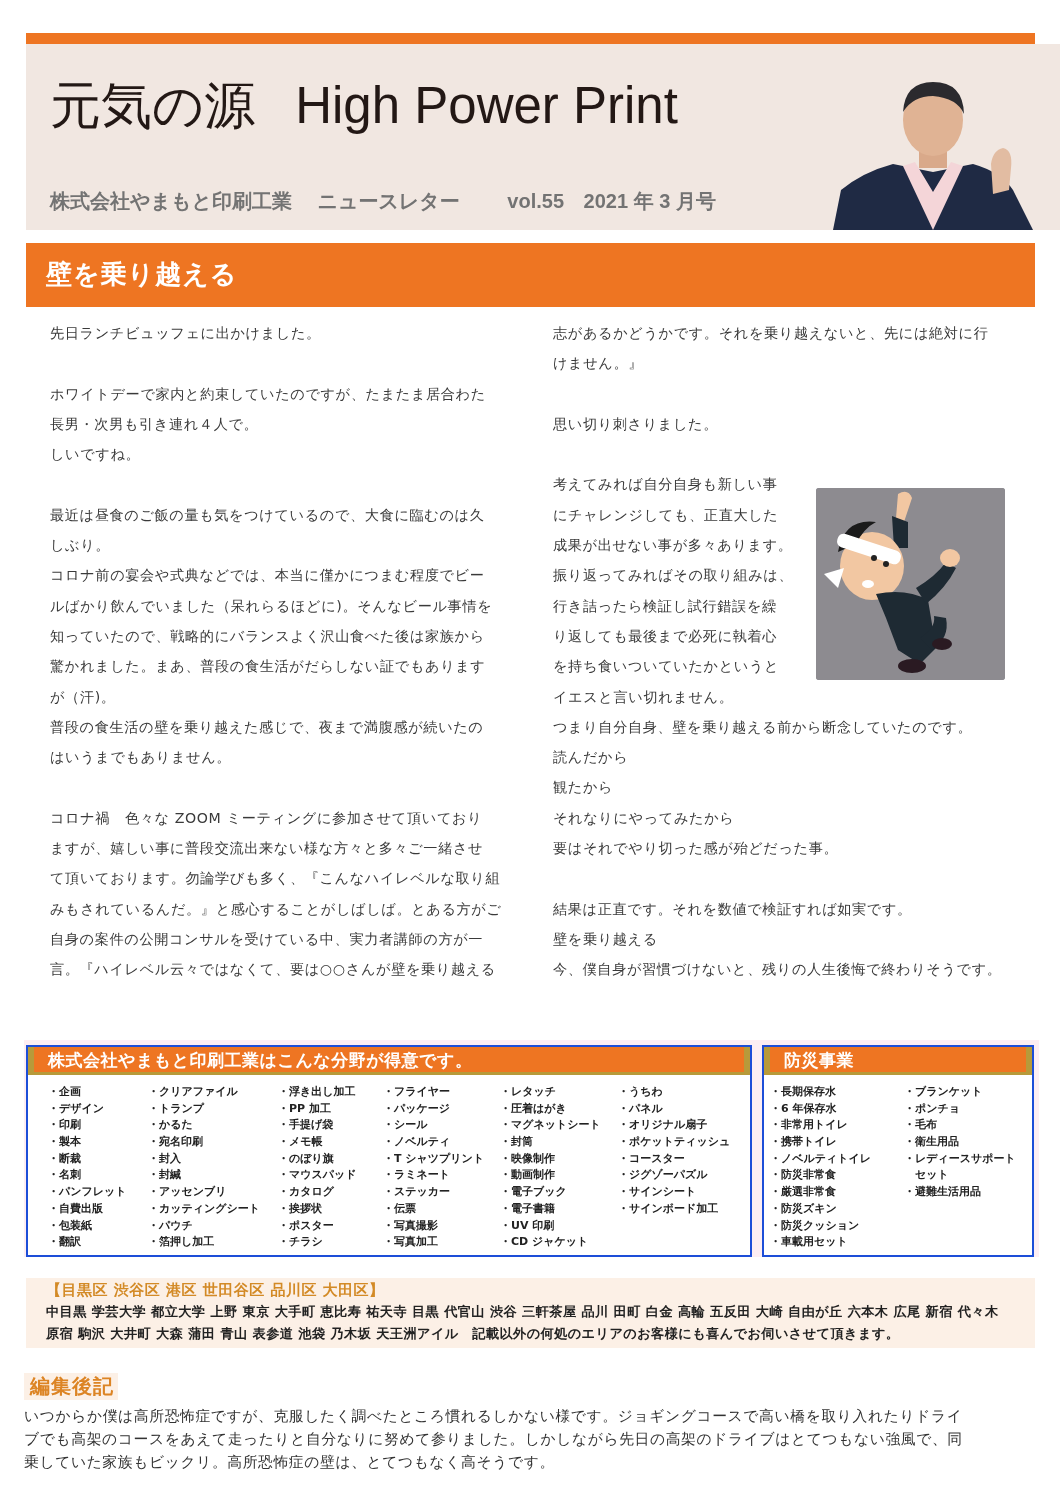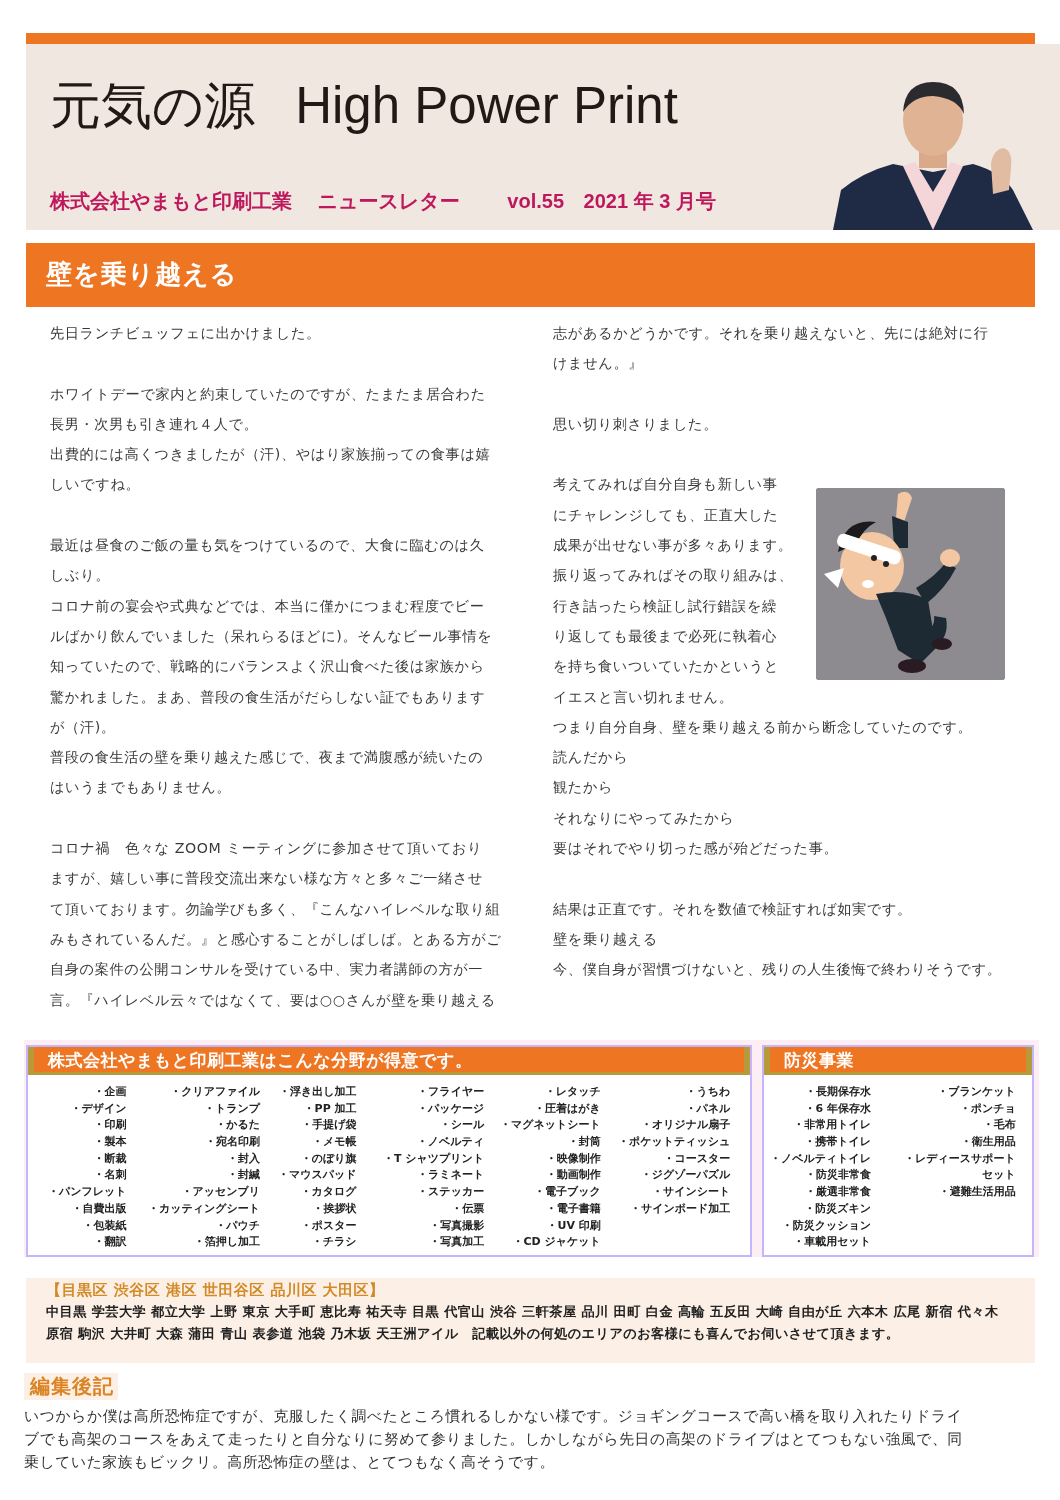--- a/index.html
+++ b/index.html
@@ -3,48 +3,48 @@
 <meta charset="utf-8">
 <style>
   * { box-sizing: border-box; margin: 0; padding: 0; }
   html, body { width: 1060px; height: 1500px; background: #ffffff; overflow: hidden; }
   body { font-family: "DejaVu Sans", "Liberation Sans", sans-serif; color: #333; position: relative; }
 
   .top-bar { position: absolute; left: 26px; top: 33px; width: 1009px; height: 11px; background: #ee7522; }
   .masthead { position: absolute; left: 26px; top: 44px; width: 1060px; height: 186px; background: #f1e7e1; }
   .masthead-title { position: absolute; left: 24px; top: 28px; font-family: "Liberation Sans", sans-serif; font-size: 51px; color: #231815; letter-spacing: 0px; white-space: nowrap; }
   .masthead-title .gap { display: inline-block; width: 40px; }
-  .masthead-sub { position: absolute; left: 24px; top: 144px; font-family: "Liberation Sans", sans-serif; font-size: 20px; font-weight: bold; color: #be185d; white-space: nowrap; }
+  .masthead-sub { position: absolute; left: 24px; top: 144px; font-family: "Liberation Sans", sans-serif; font-size: 20px; font-weight: bold; color: #737373; white-space: nowrap; }
   .masthead-sub span { margin-right: 20px; }
   .masthead-sub .vol { margin-left: 22px; margin-right: 14px; }
 
   .portrait { position: absolute; left: 833px; top: 72px; width: 200px; height: 158px; overflow: hidden; }
 
   .title-banner { position: absolute; left: 26px; top: 243px; width: 1009px; height: 64px; background: #ee7522; }
   .title-banner h1 { position: absolute; left: 20px; top: 14px; font-size: 26px; color: #ffffff; font-weight: bold; letter-spacing: 1px; }
 
   .col { position: absolute; font-size: 14.2px; line-height: 30.3px; color: #3a3a3a; letter-spacing: 0.6px; }
   .col p { min-height: 30.3px; white-space: nowrap; }
   .col-left { left: 50px; top: 318px; width: 460px; }
   .col-right { left: 553px; top: 318px; width: 460px; }
 
   .climber { position: absolute; left: 816px; top: 488px; width: 189px; height: 192px; background: #8d8b90; border-radius: 3px; overflow: hidden; }
 
   .services-bg { position: absolute; left: 24px; top: 1040px; width: 1015px; height: 217px; background: #fdeef3; }
-  .svc-box { position: absolute; top: 1045px; height: 212px; border: 2px solid #c4b5fd; background: #ffffff; }
+  .svc-box { position: absolute; top: 1045px; height: 212px; border: 2px solid #1d4ed8; background: #ffffff; }
   .svc-box .svc-head { height: 28px; background: #b79a3a; position: relative; }
   .svc-box .svc-head .fill { position: absolute; left: 6px; top: 0; right: 6px; bottom: 3px; background: #ee7522; }
   .svc-box .svc-head h2 { position: absolute; left: 20px; top: 2px; font-size: 17px; color: #ffffff; font-weight: bold; white-space: nowrap; letter-spacing: 0.5px; }
   .svc-main { left: 26px; width: 726px; }
   .svc-bousai { left: 762px; width: 272px; }
   .svc-cols { position: absolute; top: 37px; left: 0; right: 0; font-size: 11px; font-weight: bold; color: #222; line-height: 16.7px; }
-  .svc-cols ul { list-style: none; position: absolute; top: 0; white-space: nowrap; text-align: right; }
+  .svc-cols ul { list-style: none; position: absolute; top: 0; white-space: nowrap; }
   .svc-cols li { height: 16.7px; }
 
-  .area-box { position: absolute; left: 26px; top: 1278px; width: 1009px; height: 85px; background: #fcf0e6; }
+  .area-box { position: absolute; left: 26px; top: 1278px; width: 1009px; height: 70px; background: #fcf0e6; }
   .area-head { position: absolute; left: 20px; top: 3px; font-size: 15px; font-weight: bold; color: #d38a26; white-space: nowrap; letter-spacing: 0.5px; }
   .area-line { position: absolute; left: 20px; font-size: 13.2px; font-weight: bold; color: #222; white-space: nowrap; letter-spacing: 0.4px; text-align: right; }
   .area-line1 { top: 25px; }
   .area-line2 { top: 47px; }
 
   .afterword-title { position: absolute; left: 24px; top: 1373px; font-size: 20px; font-weight: bold; color: #dc8424; background: #fcf0e6; padding: 0 4px 0 6px; letter-spacing: 1px; }
   .afterword-body { position: absolute; left: 24px; top: 1404px; width: 1016px; font-size: 14.8px; line-height: 23px; color: #333; letter-spacing: 0.6px; }
   .afterword-body p { white-space: nowrap; }
 </style>
 </head>
@@ -78,21 +78,20 @@
 
 <div class="title-banner">
   <h1>壁を乗り越える</h1>
 </div>
 
 <section class="col col-left">
   <p>先日ランチビュッフェに出かけました。</p>
   <p></p>
   <p>ホワイトデーで家内と約束していたのですが、たまたま居合わた</p>
   <p>長男・次男も引き連れ４人で。</p>
-  <p>出費的には高くつきましたが（汗)、やはり家族揃っての食事は嬉</p>
   <p>しいですね。</p>
   <p></p>
   <p>最近は昼食のご飯の量も気をつけているので、大食に臨むのは久</p>
   <p>しぶり。</p>
   <p>コロナ前の宴会や式典などでは、本当に僅かにつまむ程度でビー</p>
   <p>ルばかり飲んでいました（呆れらるほどに)。そんなビール事情を</p>
   <p>知っていたので、戦略的にバランスよく沢山食べた後は家族から</p>
   <p>驚かれました。まあ、普段の食生活がだらしない証でもあります</p>
   <p>が（汗)。</p>
   <p>普段の食生活の壁を乗り越えた感じで、夜まで満腹感が続いたの</p>

